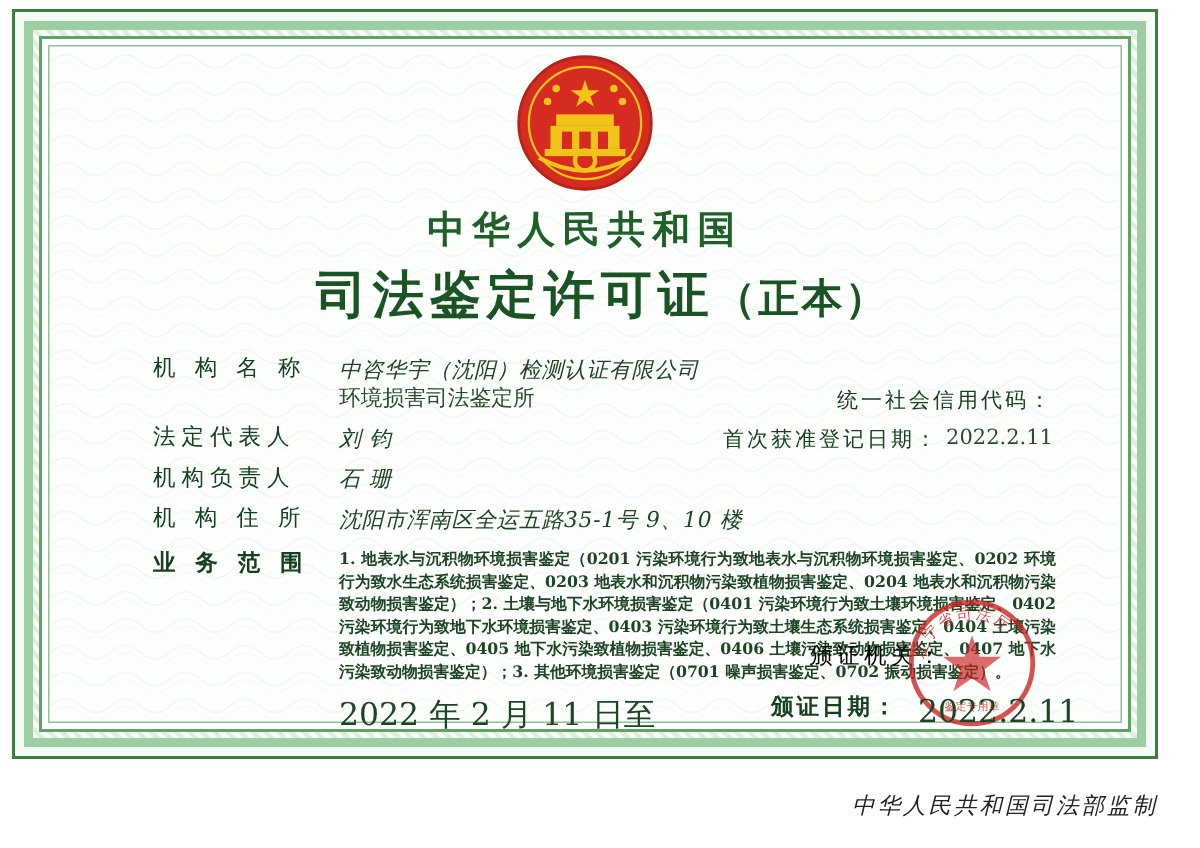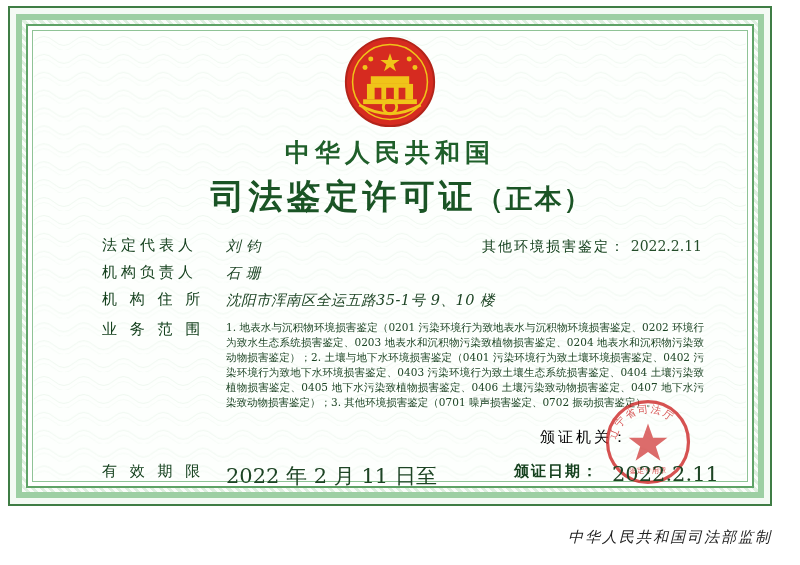--- a/index.html
+++ b/index.html
@@ -274,59 +274,64 @@
     </div>
 
     <div class="title-country">中华人民共和国</div>
 
     <div class="title-main">
       <span class="big">司法鉴定许可证</span><span class="paren">（正本）</span>
     </div>
 
     <div class="fields">
 
+      <div class="row" style="height:44px;">
+        <div class="lbl">机 构 名 称</div>
+        <div class="val handwrite">中咨华宇（沈阳）检测认证有限公司</div>
+        <div class="val2 handwrite">环境损害司法鉴定所</div>
+        <div class="right-lbl" style="top:22px; right:0;">统一社会信用代码：</div>
+      </div>
 
       <div class="row">
         <div class="lbl">法定代表人</div>
         <div class="val handwrite">刘  钧</div>
-        <div class="right-lbl" style="top:2px; right:76px;">其他环境损害鉴定：</div>
+        <div class="right-lbl" style="top:2px; right:76px;">首次获准登记日期：</div>
         <div class="right-val" style="top:2px; right:0;">2022.2.11</div>
       </div>
 
       <div class="row">
         <div class="lbl">机构负责人</div>
         <div class="val handwrite">石  珊</div>
       </div>
 
       <div class="row" style="height:28px;">
         <div class="lbl">机 构 住 所</div>
         <div class="val handwrite">沈阳市浑南区全运五路35-1号 9、10 楼</div>
       </div>
 
-      <div class="row" style="height:92px;">
+      <div class="row" style="height:92px;font-weight:bold;">
         <div class="lbl">业 务 范 围</div>
         <div class="scope">1. 地表水与沉积物环境损害鉴定（0201 污染环境行为致地表水与沉积物环境损害鉴定、0202 环境行为致水生态系统损害鉴定、0203 地表水和沉积物污染致植物损害鉴定、0204 地表水和沉积物污染致动物损害鉴定）；2. 土壤与地下水环境损害鉴定（0401 污染环境行为致土壤环境损害鉴定、0402 污染环境行为致地下水环境损害鉴定、0403 污染环境行为致土壤生态系统损害鉴定、0404 土壤污染致植物损害鉴定、0405 地下水污染致植物损害鉴定、0406 土壤污染致动物损害鉴定、0407 地下水污染致动物损害鉴定）；3. 其他环境损害鉴定（0701 噪声损害鉴定、0702 振动损害鉴定）。</div>
       </div>
 
     </div>
 
     <div class="issuer-lbl">颁证机关：</div>
 
     <svg class="seal" viewBox="0 0 100 100">
       <circle cx="50" cy="50" r="44" fill="none" stroke="#cc2222" stroke-width="3.5"></circle>
       <polygon points="50,30 55.5,45.5 71,45.5 58.5,55 63.5,70.5 50,61 36.5,70.5 41.5,55 29,45.5 44.5,45.5" fill="#cc2222" opacity="0.85"></polygon>
       <path id="sealarc" d="M14 54 A36 36 0 0 1 86 54" fill="none"></path>
       <text font-size="11" fill="#cc2222" font-family="'DejaVu Serif', serif" letter-spacing="2">
         <textPath href="#sealarc" startOffset="6%">辽宁省司法厅</textPath>
       </text>
       <text x="50" y="84" font-size="8" fill="#cc2222" text-anchor="middle" font-family="'DejaVu Serif', serif">鉴定专用章</text>
     </svg>
 
     <div class="bottom-line">
-      <div class="bl-lbl" style="left:0; top:2px;">有 效 期 限</div>
       <div class="bl-val" style="left:124px; top:2px;">2022 年 2 月 11 日至</div>
       <div class="bl-lbl" style="left:412px; top:2px; letter-spacing:2px;font-weight:bold;">颁证日期：</div>
       <div class="bl-val" style="left:510px; top:2px;">2022.2.11</div>
     </div>
 
   </div>
 
   <div class="footer">中华人民共和国司法部监制</div>
 
 </div>

